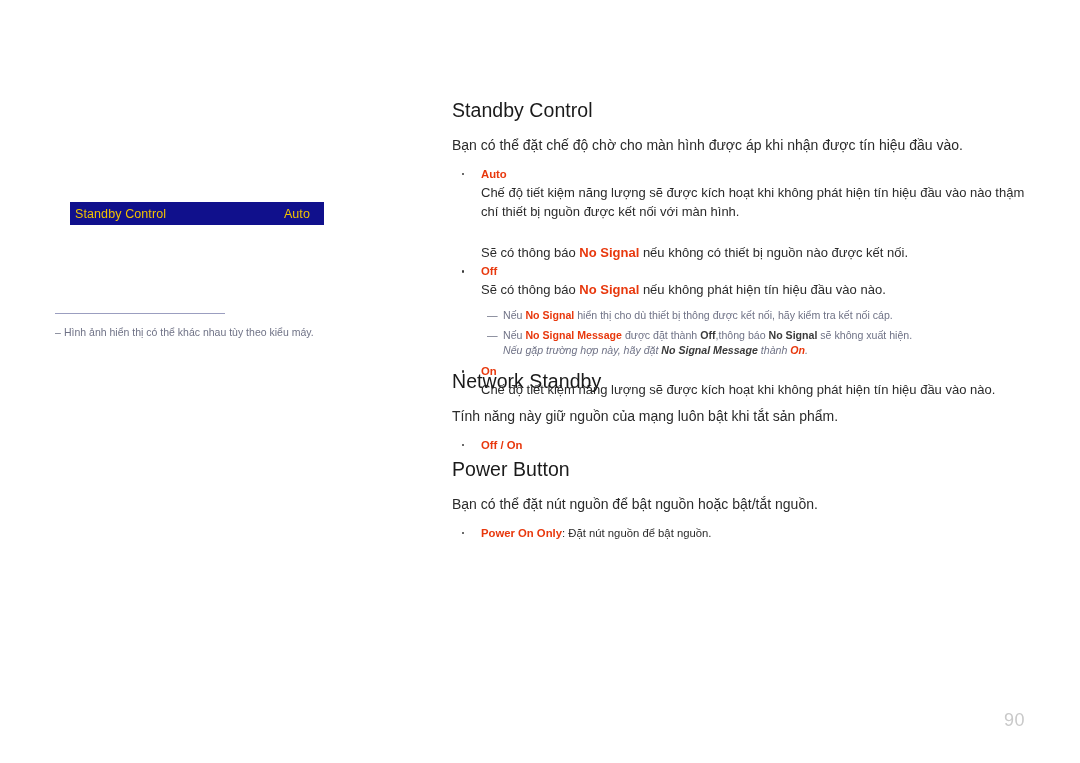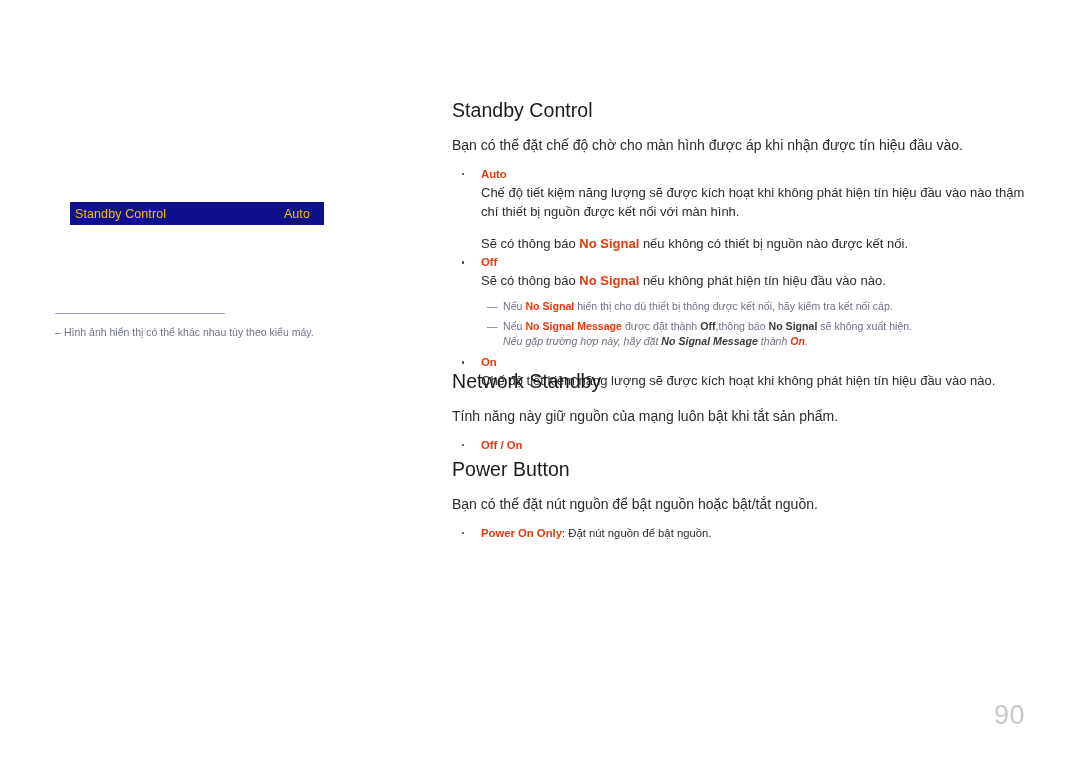--- a/index.html
+++ b/index.html
@@ -149,21 +149,21 @@
     display: block;
     font-size: 13px;
     line-height: 1.5;
     color: #2b2b2b;
   }
   .bullet-inline {
     color: #2b2b2b;
   }
   .gap-line {
     display: block;
-    margin-top: 12px;
+    margin-top: 21px;
   }
   .li-space { }
 
   
   .kw {
     color: #e8380d;
     font-weight: bold;
   }
   .kw-dark {
     color: #2b2b2b;
@@ -202,21 +202,21 @@
   ul.subnotes .cont {
     display: block;
     font-style: italic;
   }
 
   
   .page-number {
     position: absolute;
     right: 55px;
     bottom: 32px;
-    font-size: 27px;
+    font-size: 18px;
     color: #c9c9c9;
     font-weight: 400;
     letter-spacing: .5px;
   }
 </style>
 </head>
 <body>
 
 <div class="page">
 

